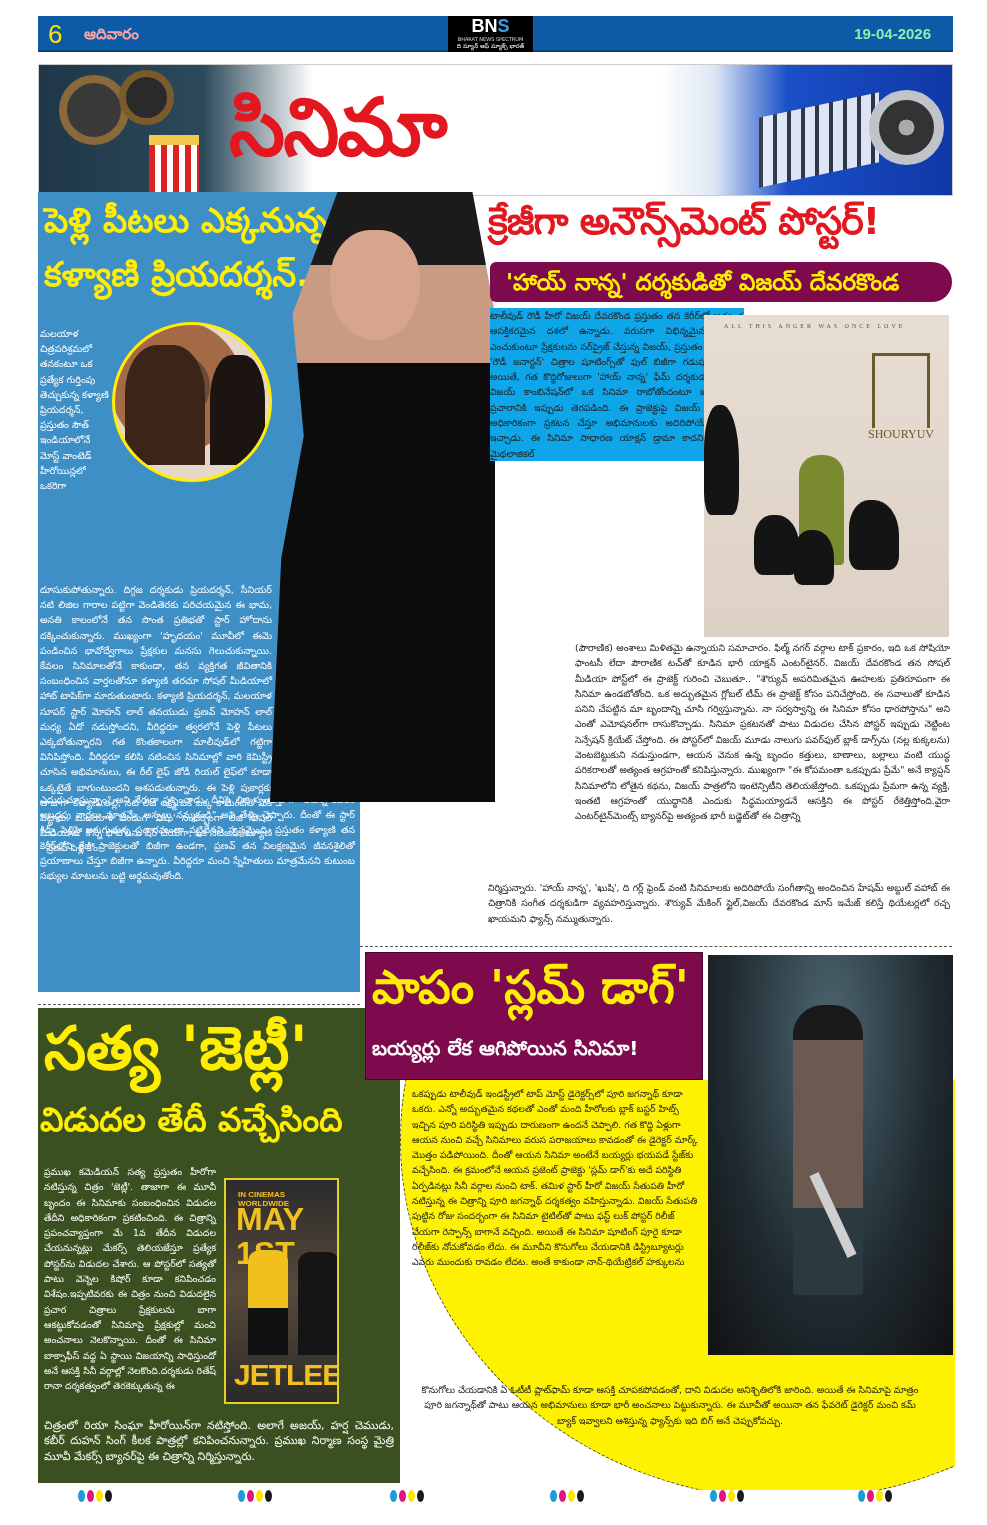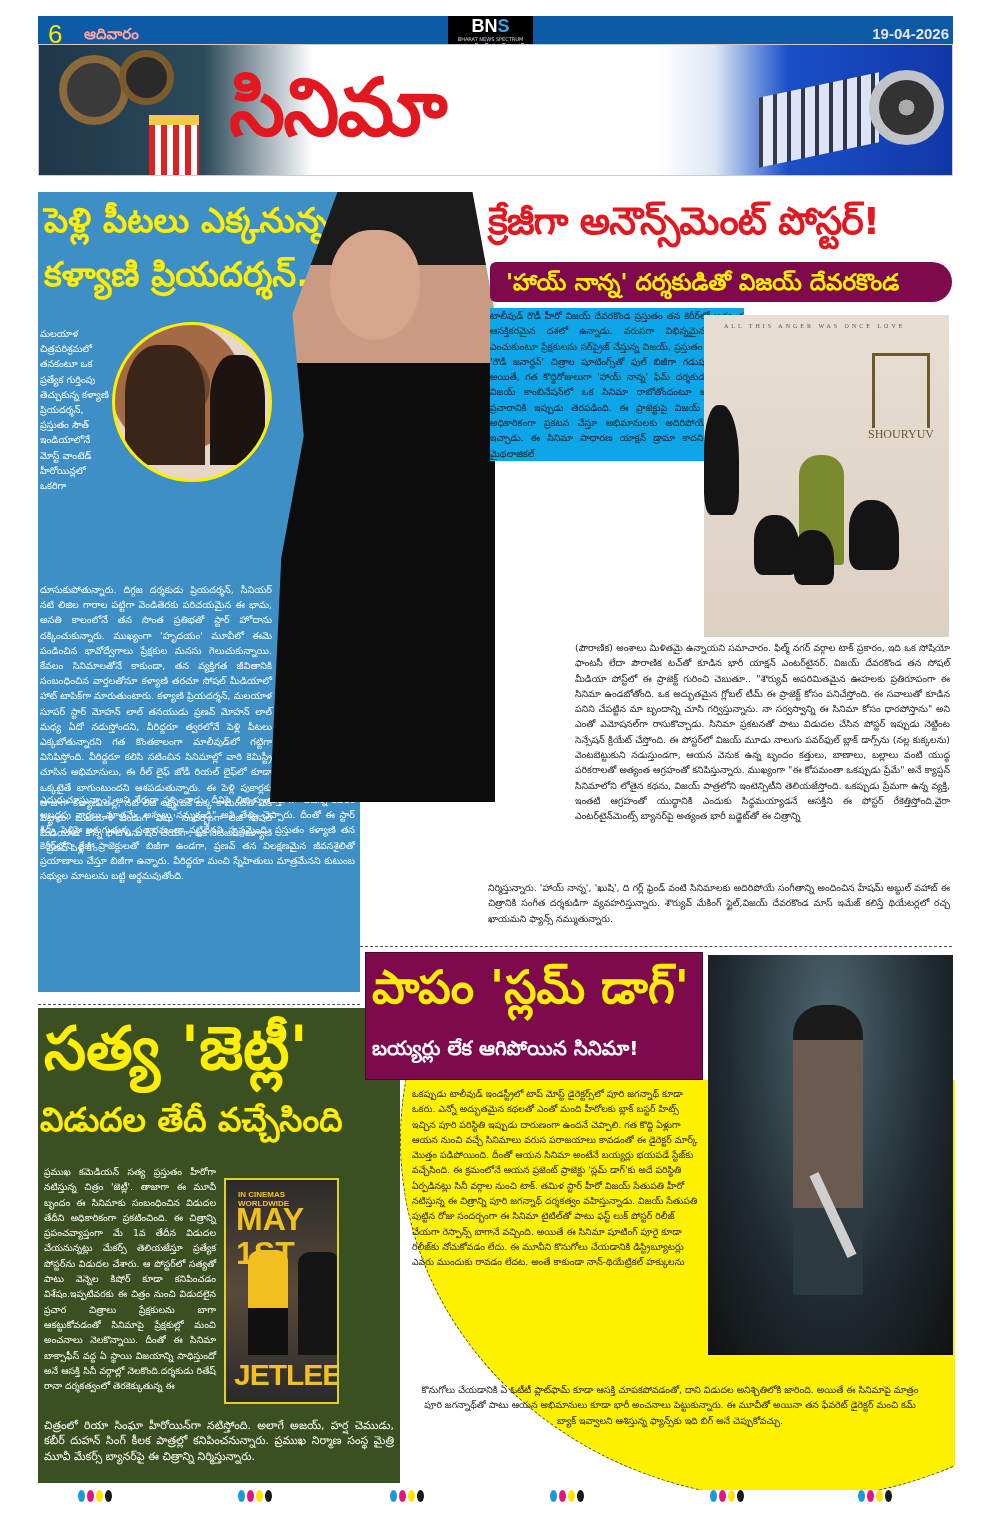--- a/index.html
+++ b/index.html
@@ -1,27 +1,27 @@
 <!DOCTYPE html>
 <html><head>
 <meta charset="utf-8">
 <style>
 *{box-sizing:border-box;margin:0;padding:0}
 body{width:987px;height:1525px;background:#fff;position:relative;overflow:hidden;font-family:"DejaVu Sans",sans-serif}
 .abs{position:absolute}
 #topbar{left:38px;top:16px;width:915px;height:36px;background:#0d5aa7;border-bottom:2px solid #0a3f7a}
 #page-num{left:10px;top:0;font-size:26px;color:#ffe600;font-family:"Liberation Sans",sans-serif;line-height:36px}
 #day{left:46px;top:0;font-size:15px;color:#fca5a5;font-weight:bold;line-height:36px}
-#date{right:4px;top:0;font-size:15px;color:#e5e5e5;font-weight:bold;line-height:36px;font-family:"Liberation Sans",sans-serif}
+#date{right:22px;top:0;font-size:15px;color:#86efac;font-weight:bold;line-height:36px;font-family:"Liberation Sans",sans-serif}
 #logo{left:410px;top:0;width:85px;height:36px;background:#000000;text-align:center}
 #logo .bns{font-size:18px;font-weight:bold;color:#fff;line-height:20px;font-family:"Liberation Sans",sans-serif}
 #logo .bns span{color:#3aa0e0}
 #logo .sub{font-size:5px;color:#cde;line-height:6px}
 #logo .tag{font-size:6px;color:#fff;line-height:8px}
-#banner{left:38px;top:44px;width:915px;height:132px;background:linear-gradient(90deg,#1f3748 0%,#2c4a5a 18%,#fff 30%,#fff 68%,#dde7f5 74%,#1a4fc8 82%,#1137a6 100%);border:1px solid #ccc;overflow:hidden}
+#banner{left:38px;top:64px;width:915px;height:132px;background:linear-gradient(90deg,#1f3748 0%,#2c4a5a 18%,#fff 30%,#fff 68%,#dde7f5 74%,#1a4fc8 82%,#1137a6 100%);border:1px solid #ccc;overflow:hidden}
 #banner .reel1{left:20px;top:10px;width:70px;height:70px;border-radius:50%;border:8px solid #8a6a3a;background:#3a3a3a}
 #banner .reel2{left:80px;top:5px;width:55px;height:55px;border-radius:50%;border:7px solid #7b5b2c;background:#2a2a2a}
 #banner .popcorn{left:110px;top:70px;width:50px;height:60px;background:repeating-linear-gradient(90deg,#d22 0 6px,#fff 6px 12px);border-top:10px solid #f2c94c}
 #banner .film{left:720px;top:40px;width:120px;height:70px;background:repeating-linear-gradient(90deg,#333 0 4px,#fff 4px 14px);transform:skewY(-12deg);opacity:.85}
 #banner .reel3{left:830px;top:25px;width:75px;height:75px;border-radius:50%;border:10px solid #c0c4c8;background:radial-gradient(#aaa 0 20%,#333 21% 100%)}
 #title-red{left:190px;top:8px;font-size:80px;font-weight:bold;color:#e3171f;line-height:110px;letter-spacing:-2px}
 #title-blue{left:478px;top:28px;font-size:56px;font-weight:bold;color:#14276d;line-height:90px}
 #blue-box-full{left:38px;top:192px;width:322px;height:800px;background:#3d8fc6}
 #h-kalyani1{left:44px;top:198px;font-size:34px;font-weight:bold;color:#ffee00;line-height:44px;white-space:nowrap}
 #h-kalyani2{left:44px;top:252px;font-size:34px;font-weight:bold;color:#ffee00;line-height:44px;white-space:nowrap}

